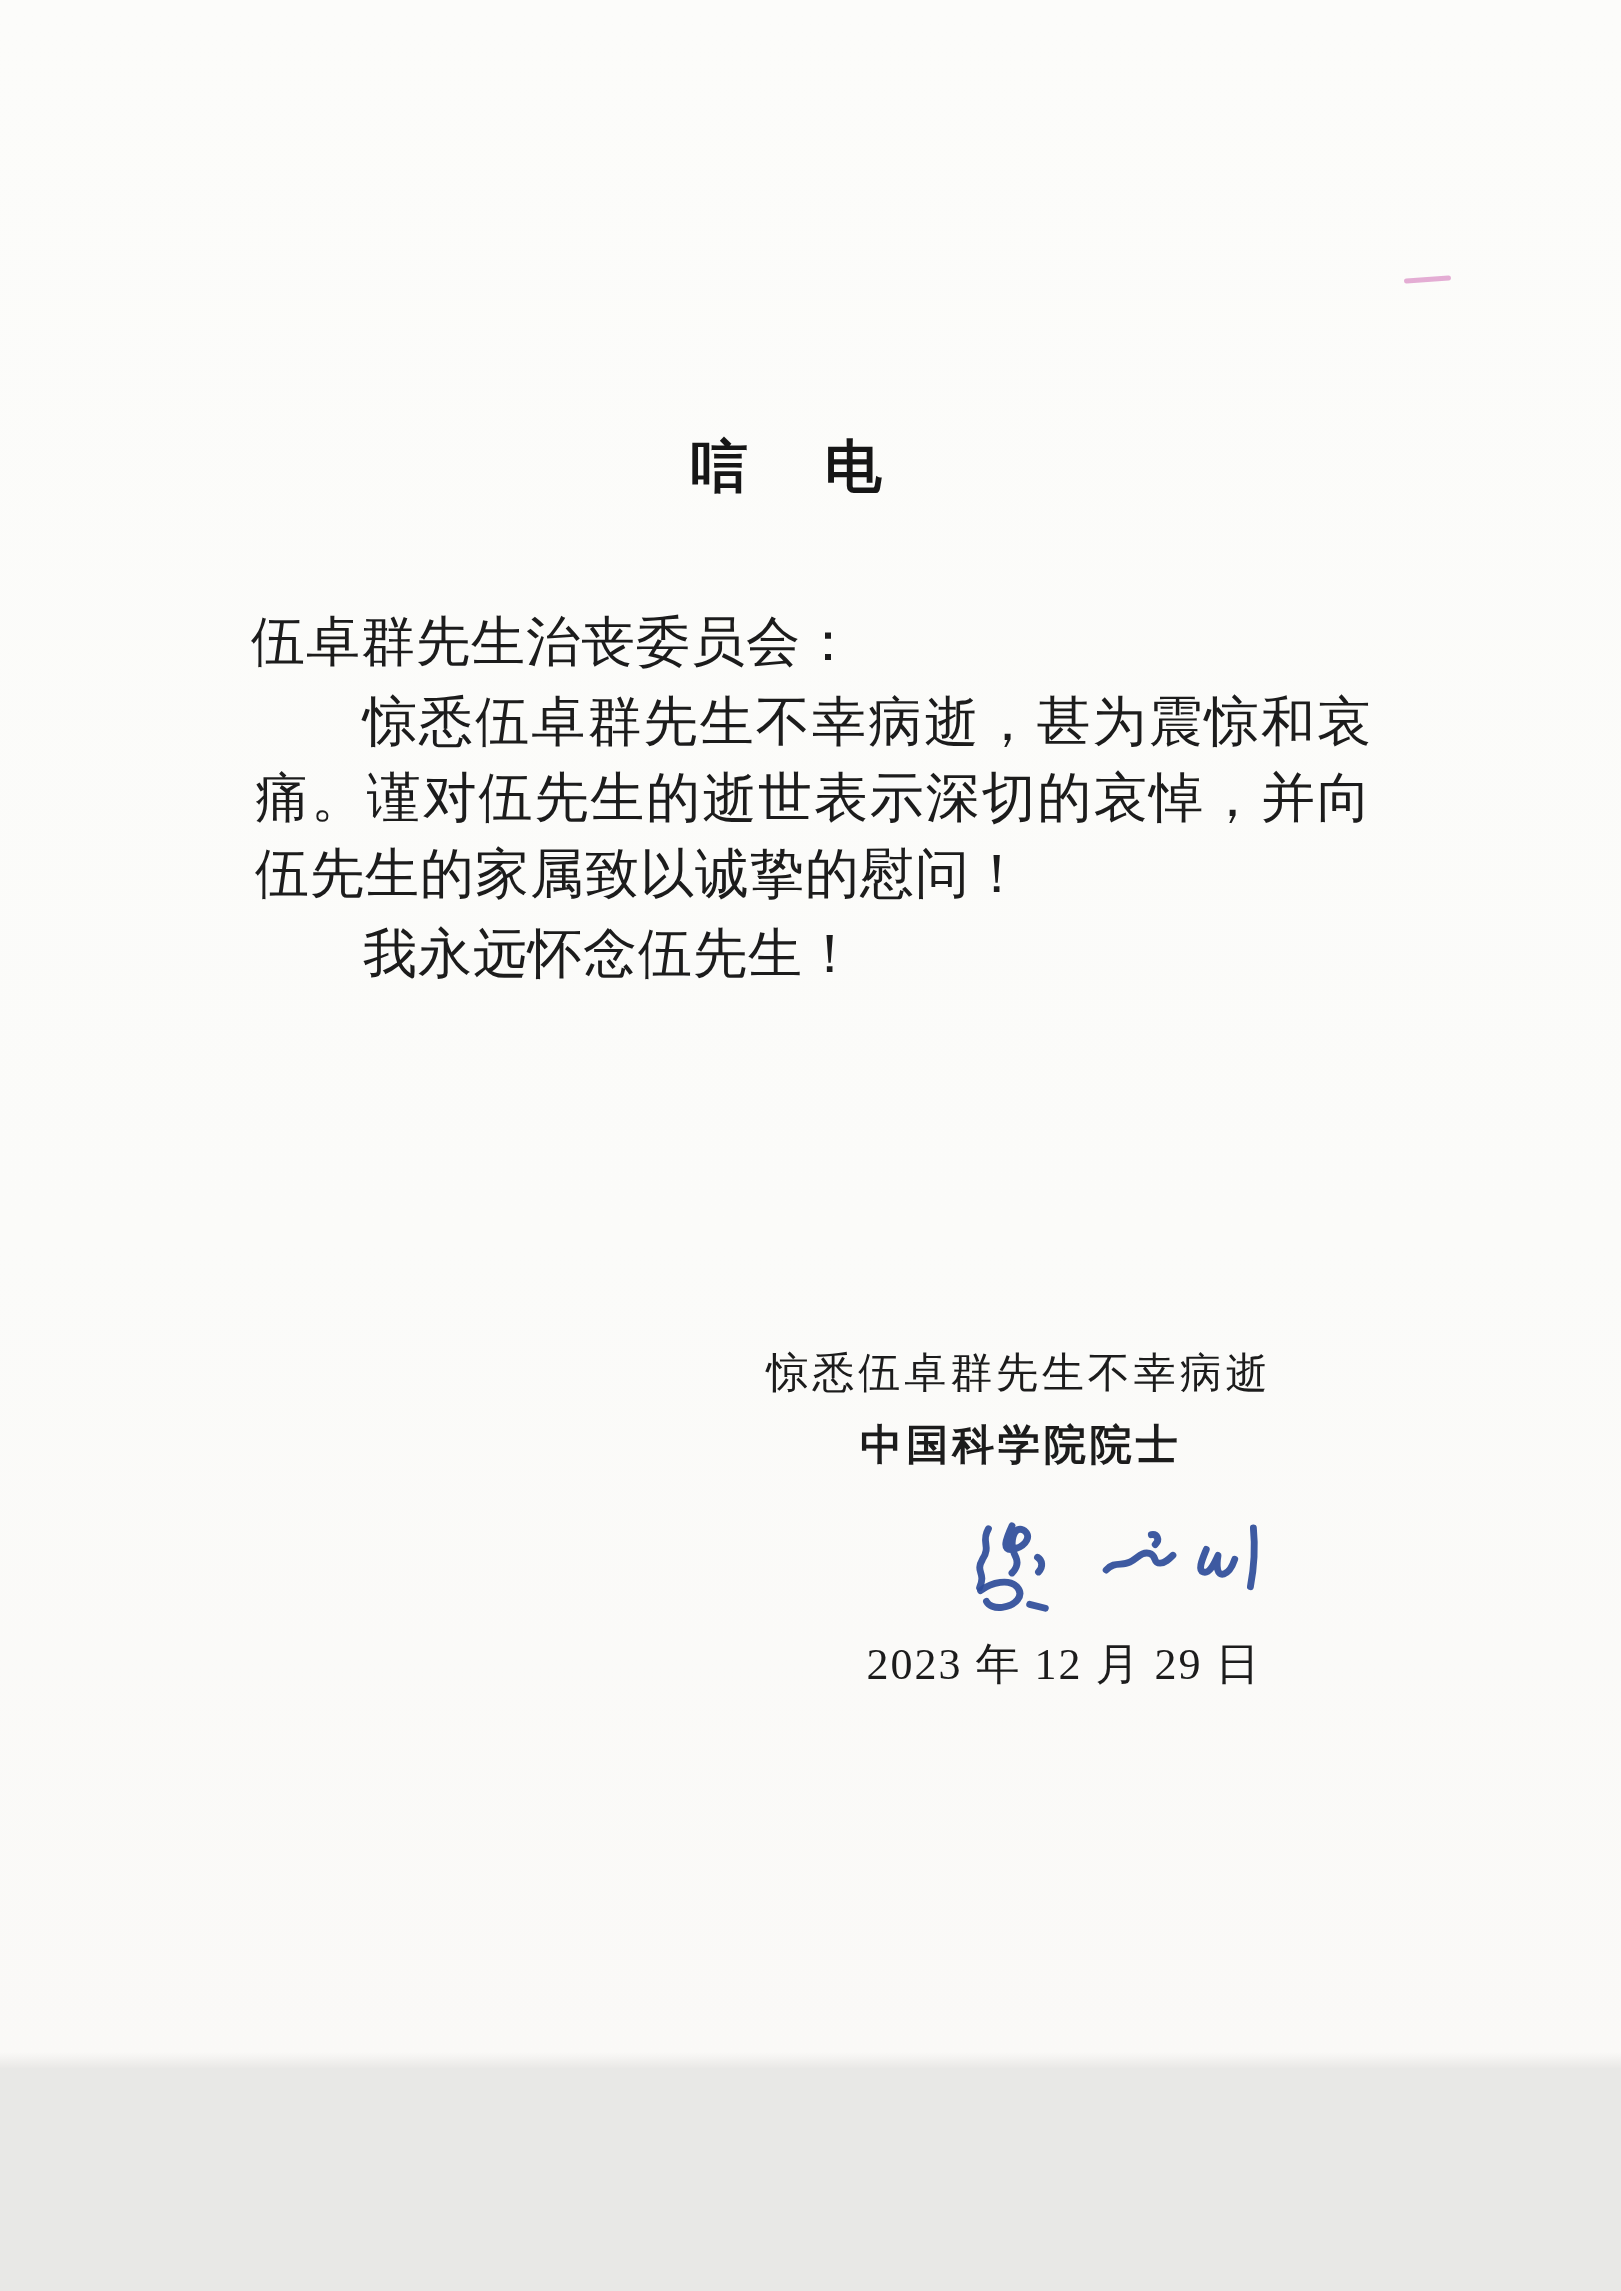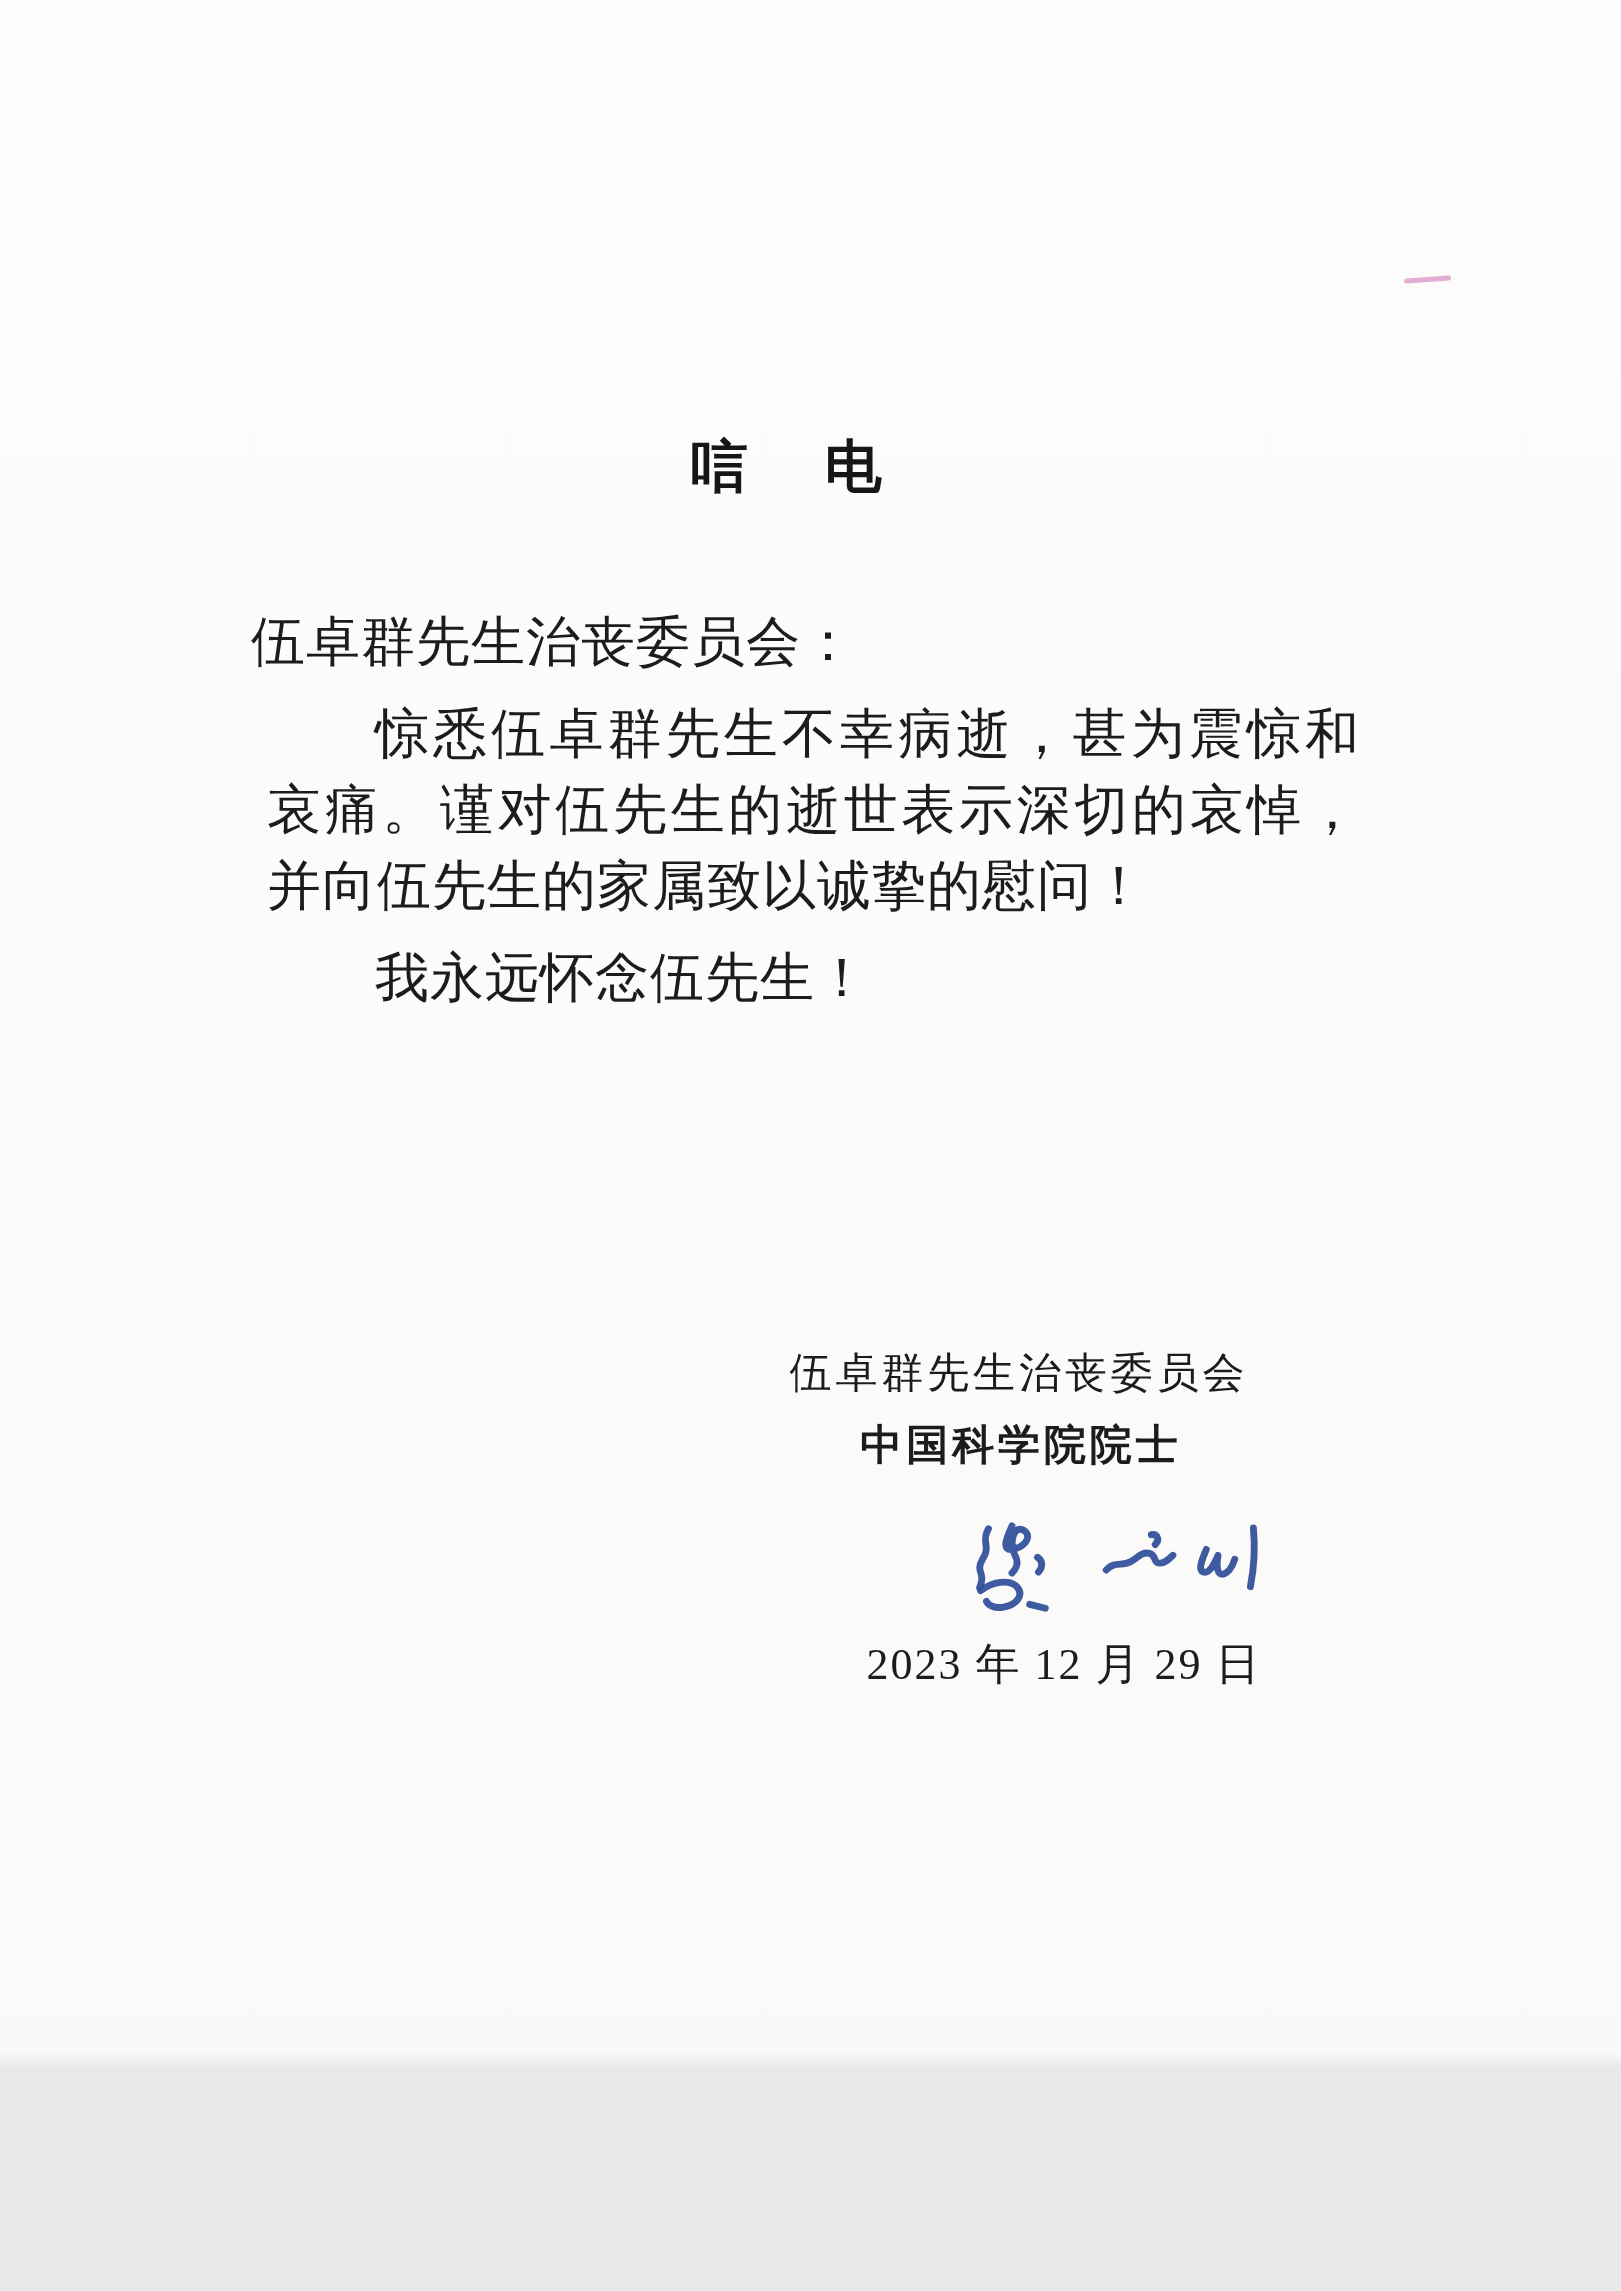--- a/index.html
+++ b/index.html
@@ -47,21 +47,21 @@
     width: 1125px;
     font-size: 54px;
     line-height: 76px;
     text-align: justify;
     letter-spacing: 1px;
   }
   .letter-body .salutation {
     text-indent: 0;
   }
   .letter-body p {
-    margin: 16px;
+    margin: 4px;
     text-indent: 2em;
   }
   .sig-line-1 {
     position: absolute;
     top: 1345px;
     left: 1019px;
     transform: translateX(-50%);
     font-size: 42px;
     letter-spacing: 3.9px;
     white-space: nowrap;
@@ -128,21 +128,21 @@
 <div class="page" style="background-color: rgb(251, 251, 249);">
 
   <h1 class="title">唁 电</h1>
 
   <div class="letter-body">
     <div class="salutation">伍卓群先生治丧委员会：</div>
     <p>惊悉伍卓群先生不幸病逝，甚为震惊和哀痛。谨对伍先生的逝世表示深切的哀悼，并向伍先生的家属致以诚挚的慰问！</p>
     <p>我永远怀念伍先生！</p>
   </div>
 
-  <div class="sig-line-1">伍卓群先生治丧委员会</div>
+  <div class="sig-line-1">惊悉伍卓群先生不幸病逝</div>
 
   <div class="sig-line-2">中国科学院院士</div>
 
   <svg class="handwriting" viewBox="0 0 320 110" aria-label="陈永川" style="color: rgb(46, 76, 153);">
 
     <path d="M30,12 C22,26 33,29 24,43 C16,57 28,56 21,72"></path>
     <path d="M54,9 C48,22 43,35 55,33 C69,30 75,18 65,13 C56,9 50,26 58,41 C61,48 58,53 54,57"></path>
     <path d="M80,41 c5,3 6,10 1,15"></path>
     <path d="M22,75 C34,66 51,63 59,71 C67,80 58,90 44,92 C36,93 30,90 28,86"></path>
     <path d="M72,89 l16,4"></path>

